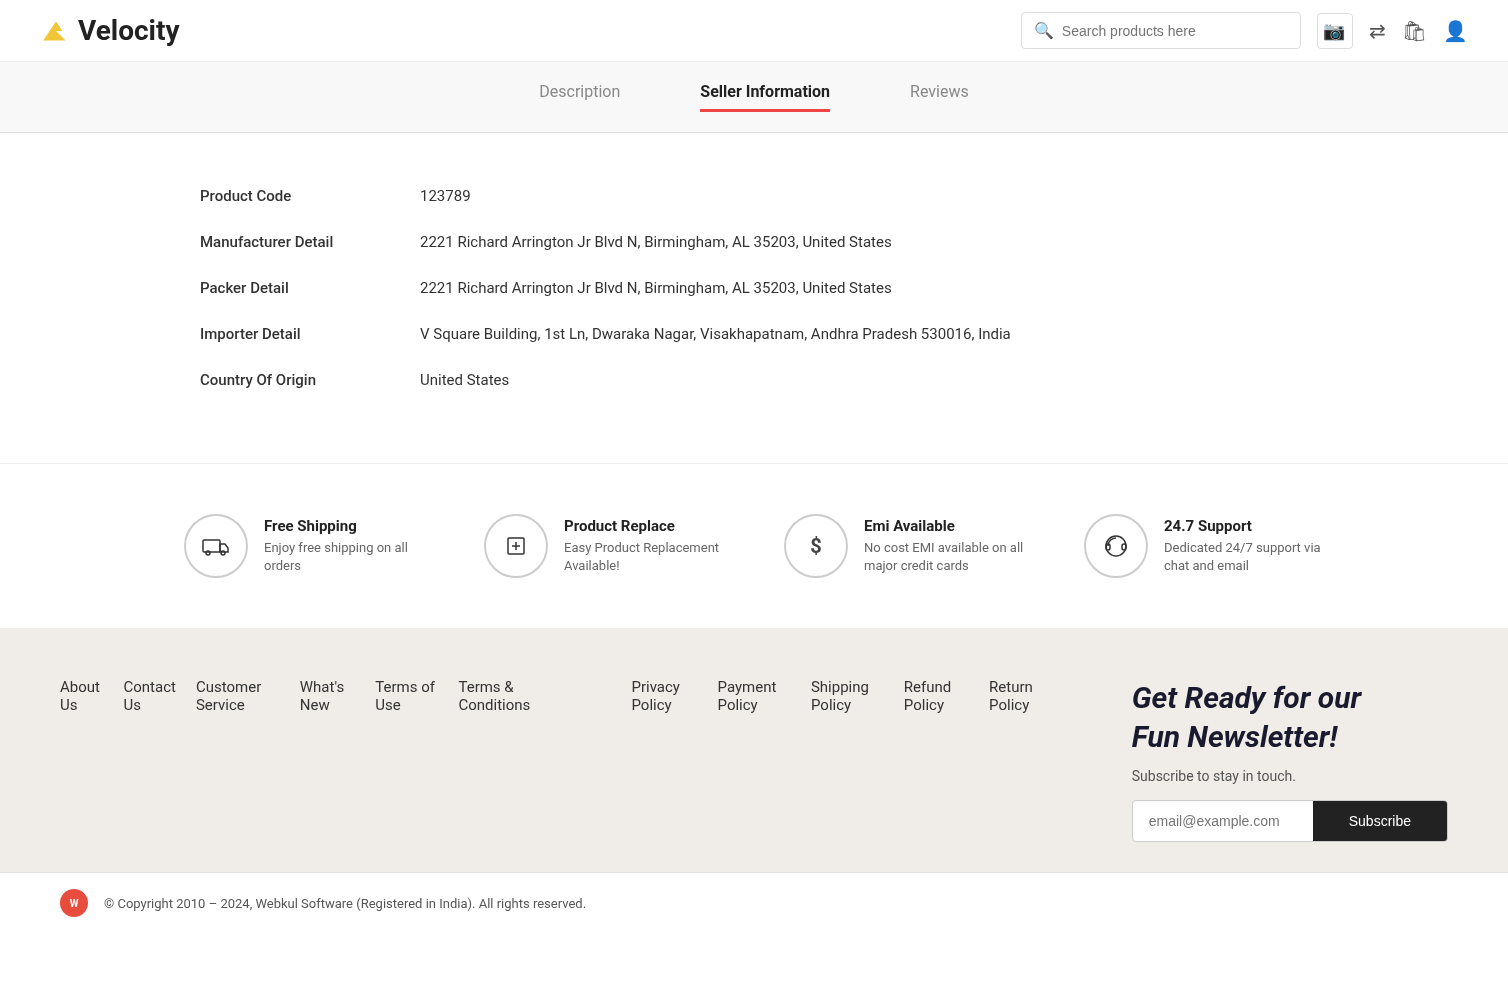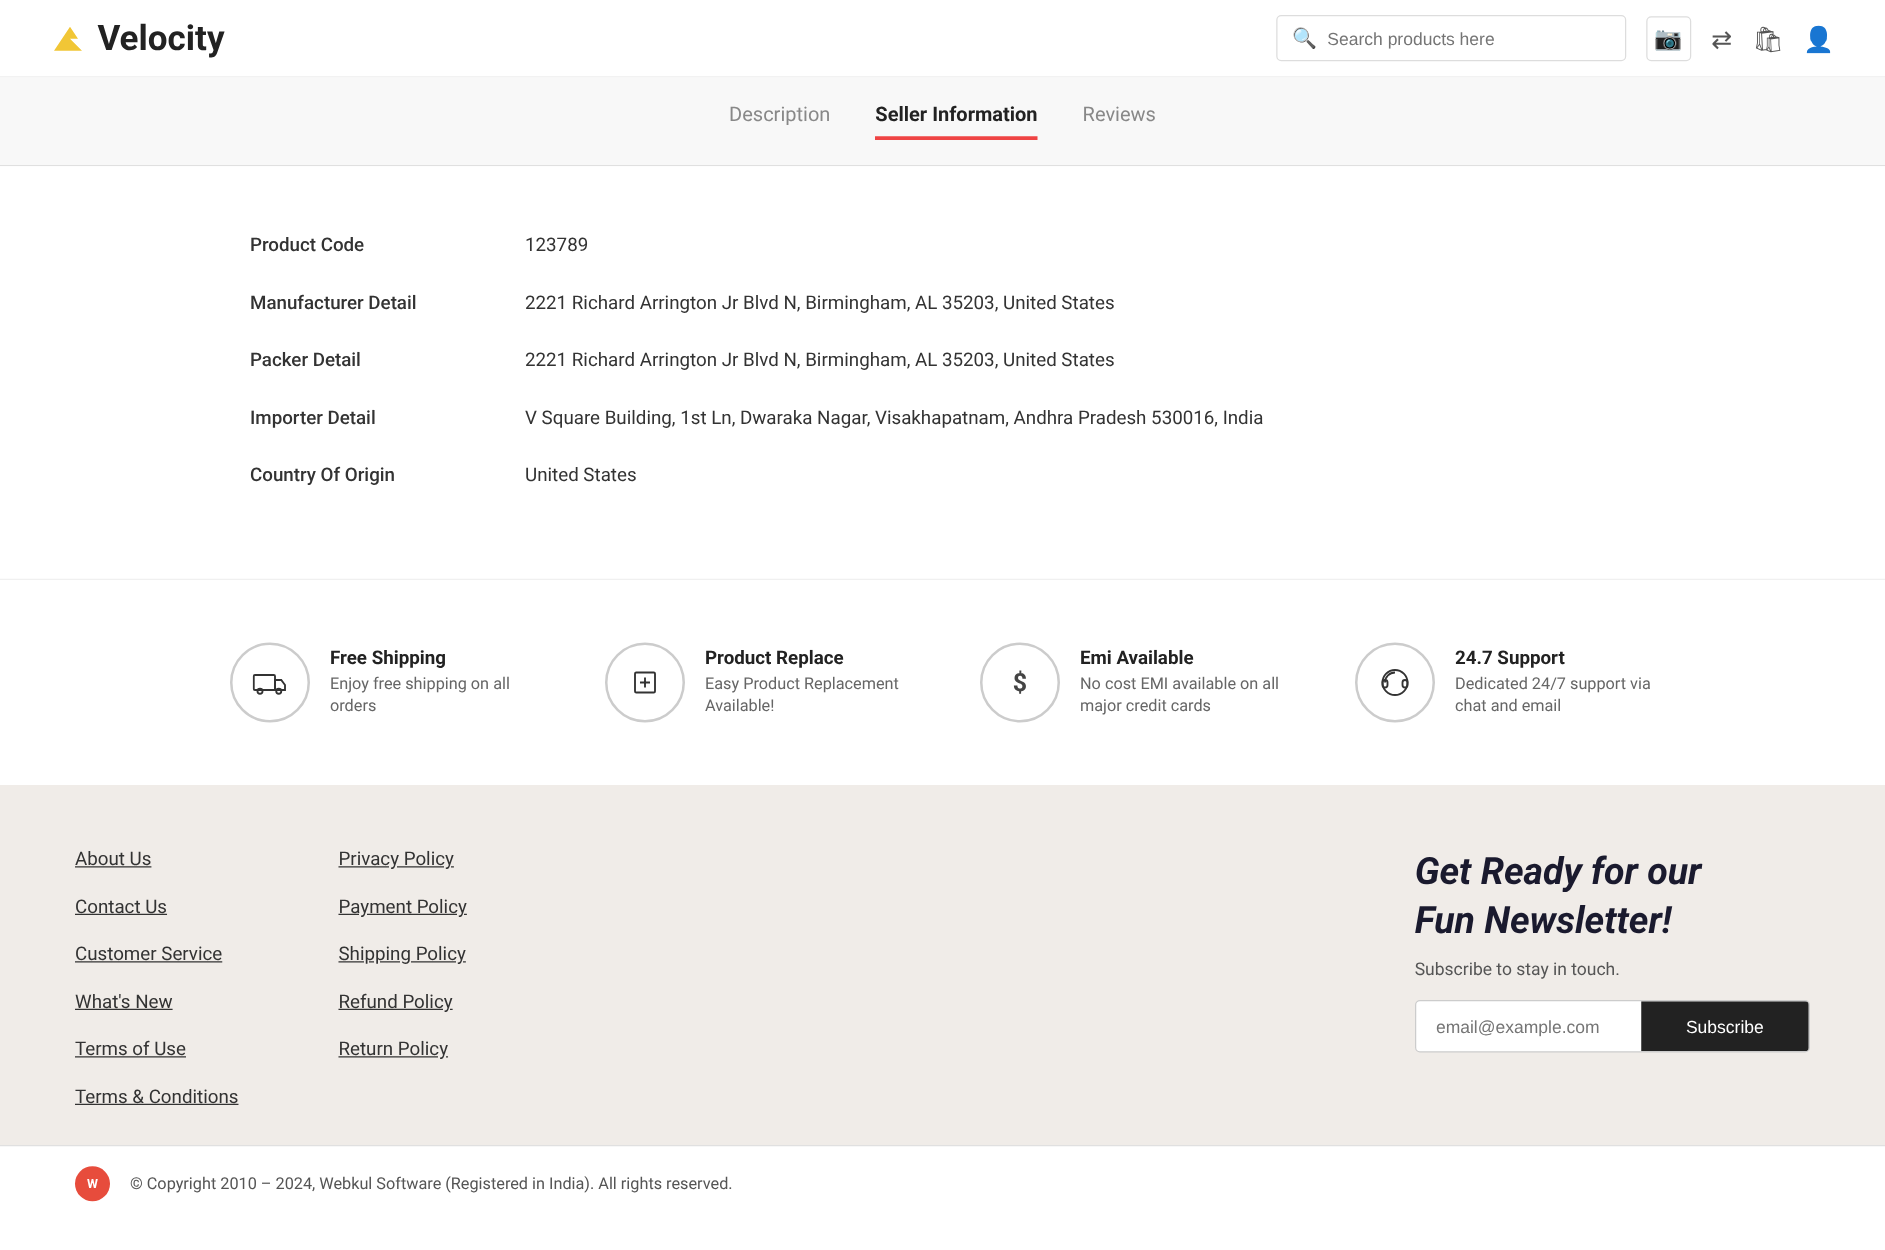--- a/index.html
+++ b/index.html
@@ -69,21 +69,21 @@
     .header-icon {
       font-size: 20px;
       color: #555;
       cursor: pointer;
     }
 
     
     .tabs {
       display: flex;
       justify-content: center;
-      gap: 36px;
+      gap: 80px;
       padding: 20px 0;
       background: #f8f8f8;
       border-bottom: 1px solid #e0e0e0;
     }
     .tab {
       font-size: 16px;
       color: #888;
       cursor: pointer;
       padding-bottom: 8px;
       border-bottom: 3px solid transparent;
@@ -164,23 +164,22 @@
     .footer {
       background: #f0ece8;
       padding: 50px 60px 30px;
     }
     .footer-content {
       display: flex;
       gap: 80px;
     }
     .footer-col {
       display: flex;
-      flex-direction: column;
+      flex-direction: row;
       gap: 20px;
-      text-decoration: underline;
     }
     .footer-col a {
       text-decoration: none;
       color: #333;
       font-size: 15px;
       cursor: pointer;
     }
 
     .newsletter-section {
       margin-left: auto;

